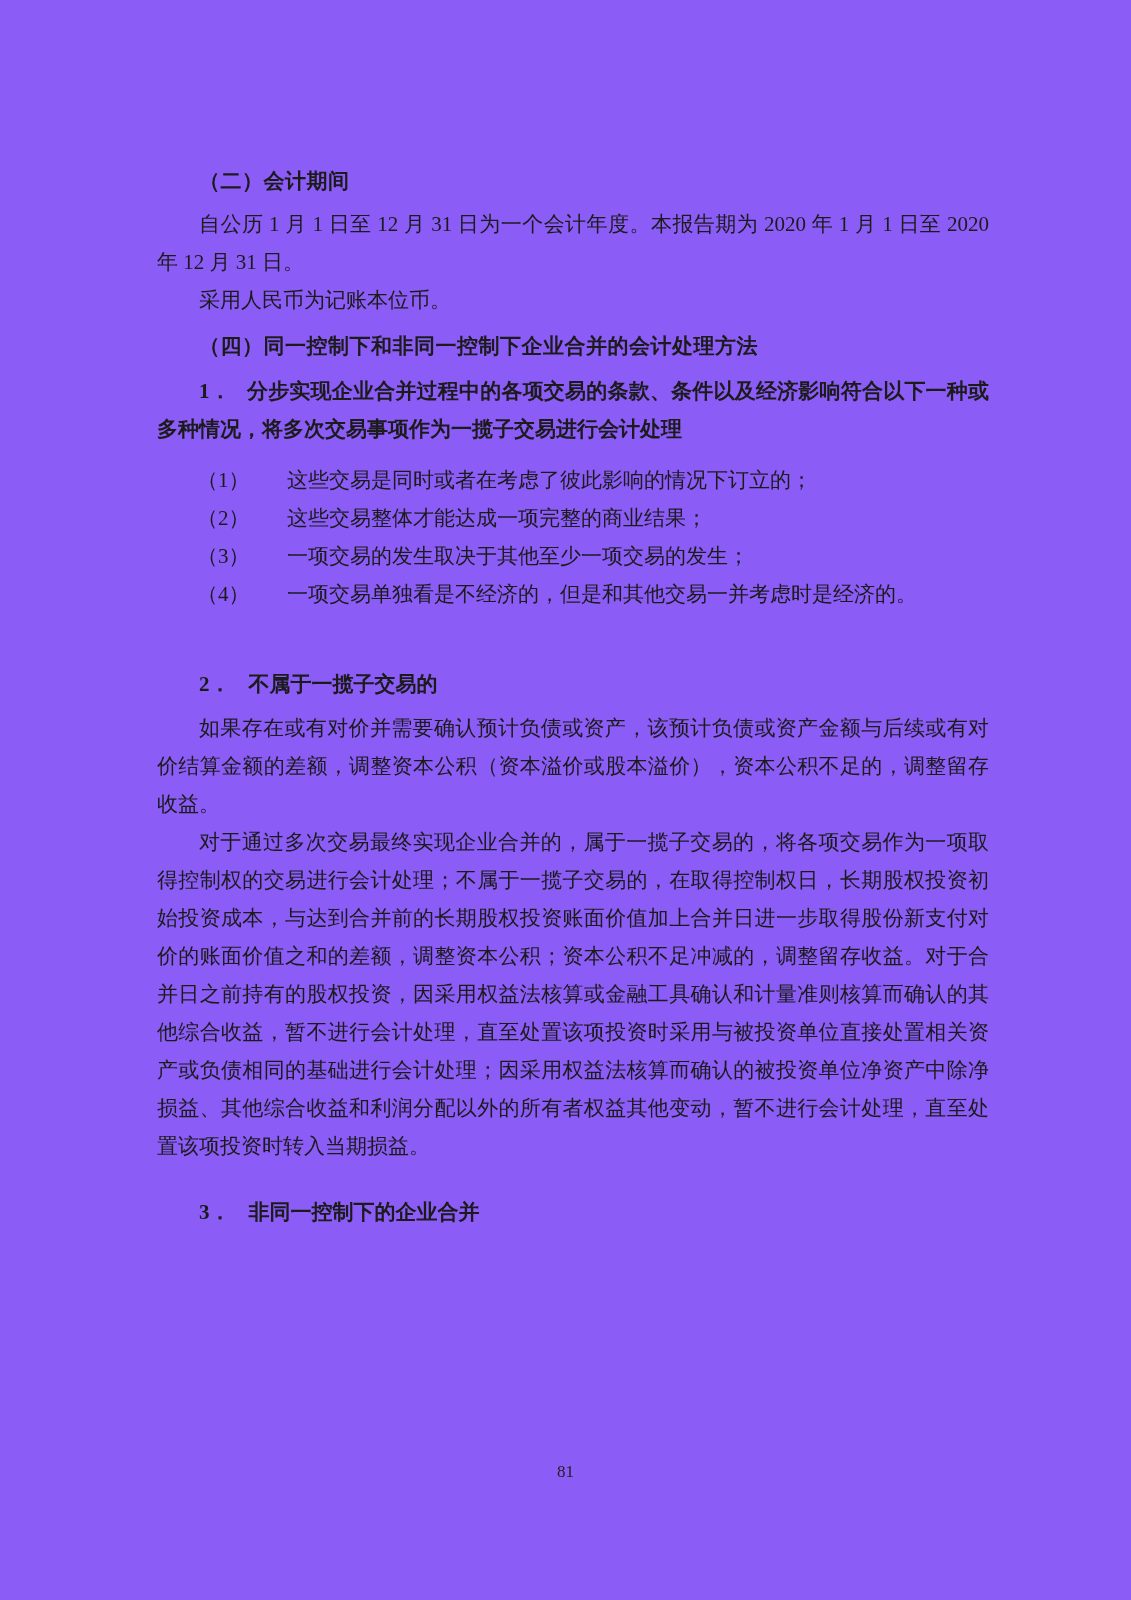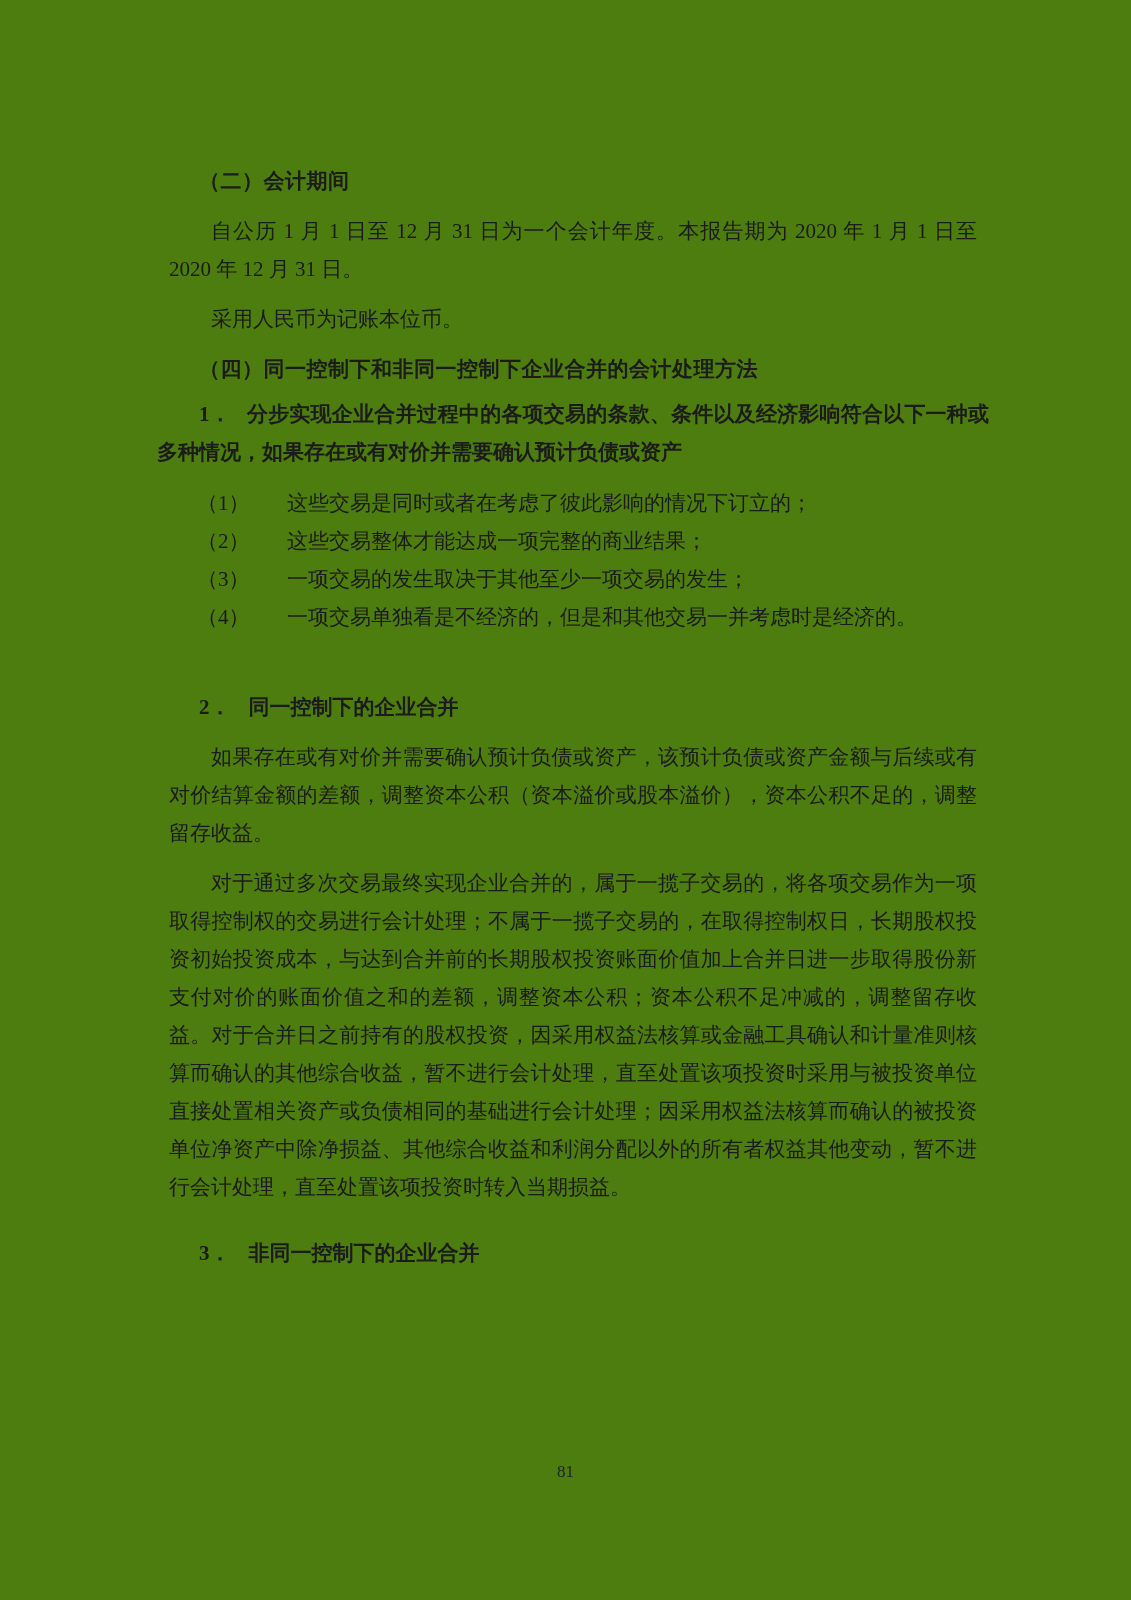--- a/index.html
+++ b/index.html
@@ -4,42 +4,42 @@
 <style>
   html, body {
     margin: 0;
     padding: 0;
     background: #ffffff;
   }
   .page {
     position: relative;
     width: 1131px;
     height: 1600px;
-    background: #4d7c0f;
+    background: #8b5cf6;
     font-family: "Liberation Serif", "DejaVu Serif", serif;
     color: #1b1b1b;
     overflow: hidden;
   }
   .doc {
     position: absolute;
     left: 157px;
     top: 162px;
     width: 832px;
     font-size: 21px;
     line-height: 38px;
   }
   .h2 {
     font-weight: bold;
     text-indent: 2em;
     margin: 8px 0 5px 0;
     letter-spacing: 0.5px;
   }
   .h2.first { margin-top: 0; }
   .para {
-    margin: 12px;
+    margin: 0;
     text-indent: 2em;
     text-align: justify;
   }
   .num-heading {
     font-weight: bold;
     text-indent: 2em;
     text-align: justify;
     margin: 7px 0 6px 0;
   }
   .num-heading .num { margin-right: 16px; }
@@ -78,42 +78,42 @@
 
     <div class="h2 first">（二）会计期间</div>
 
     <p class="para">自公历 1 月 1 日至 12 月 31 日为一个会计年度。本报告期为 2020 年 1 月 1 日至 2020 年 12 月 31 日。</p>
 
 
     <p class="para">采用人民币为记账本位币。</p>
 
     <div class="h2">（四）同一控制下和非同一控制下企业合并的会计处理方法</div>
 
-    <p class="num-heading"><span class="num">1．</span><span>分步实现企业合并过程中的各项交易的条款、条件以及经济影响符合以下一种或多种情况，如果存在或有对价并需要确认预计负债或资产</span></p>
+    <p class="num-heading"><span class="num">1．</span><span>分步实现企业合并过程中的各项交易的条款、条件以及经济影响符合以下一种或多种情况，将多次交易事项作为一揽子交易进行会计处理</span></p>
 
     <div class="sub-list">
       <div class="list-item">
         <span class="li-marker">（1）</span>
         <span class="li-text">这些交易是同时或者在考虑了彼此影响的情况下订立的；</span>
       </div>
       <div class="list-item">
         <span class="li-marker">（2）</span>
         <span class="li-text">这些交易整体才能达成一项完整的商业结果；</span>
       </div>
       <div class="list-item">
         <span class="li-marker">（3）</span>
         <span class="li-text">一项交易的发生取决于其他至少一项交易的发生；</span>
       </div>
       <div class="list-item">
         <span class="li-marker">（4）</span>
         <span class="li-text">一项交易单独看是不经济的，但是和其他交易一并考虑时是经济的。</span>
       </div>
     </div>
 
-    <div class="section-heading"><span class="num">2．</span><span>同一控制下的企业合并</span></div>
+    <div class="section-heading"><span class="num">2．</span><span>不属于一揽子交易的</span></div>
 
 
     <p class="para">如果存在或有对价并需要确认预计负债或资产，该预计负债或资产金额与后续或有对价结算金额的差额，调整资本公积（资本溢价或股本溢价），资本公积不足的，调整留存收益。</p>
 
     <p class="para">对于通过多次交易最终实现企业合并的，属于一揽子交易的，将各项交易作为一项取得控制权的交易进行会计处理；不属于一揽子交易的，在取得控制权日，长期股权投资初始投资成本，与达到合并前的长期股权投资账面价值加上合并日进一步取得股份新支付对价的账面价值之和的差额，调整资本公积；资本公积不足冲减的，调整留存收益。对于合并日之前持有的股权投资，因采用权益法核算或金融工具确认和计量准则核算而确认的其他综合收益，暂不进行会计处理，直至处置该项投资时采用与被投资单位直接处置相关资产或负债相同的基础进行会计处理；因采用权益法核算而确认的被投资单位净资产中除净损益、其他综合收益和利润分配以外的所有者权益其他变动，暂不进行会计处理，直至处置该项投资时转入当期损益。</p>
 
     <div class="section-heading last"><span class="num">3．</span><span>非同一控制下的企业合并</span></div>
 
   </div>
 

